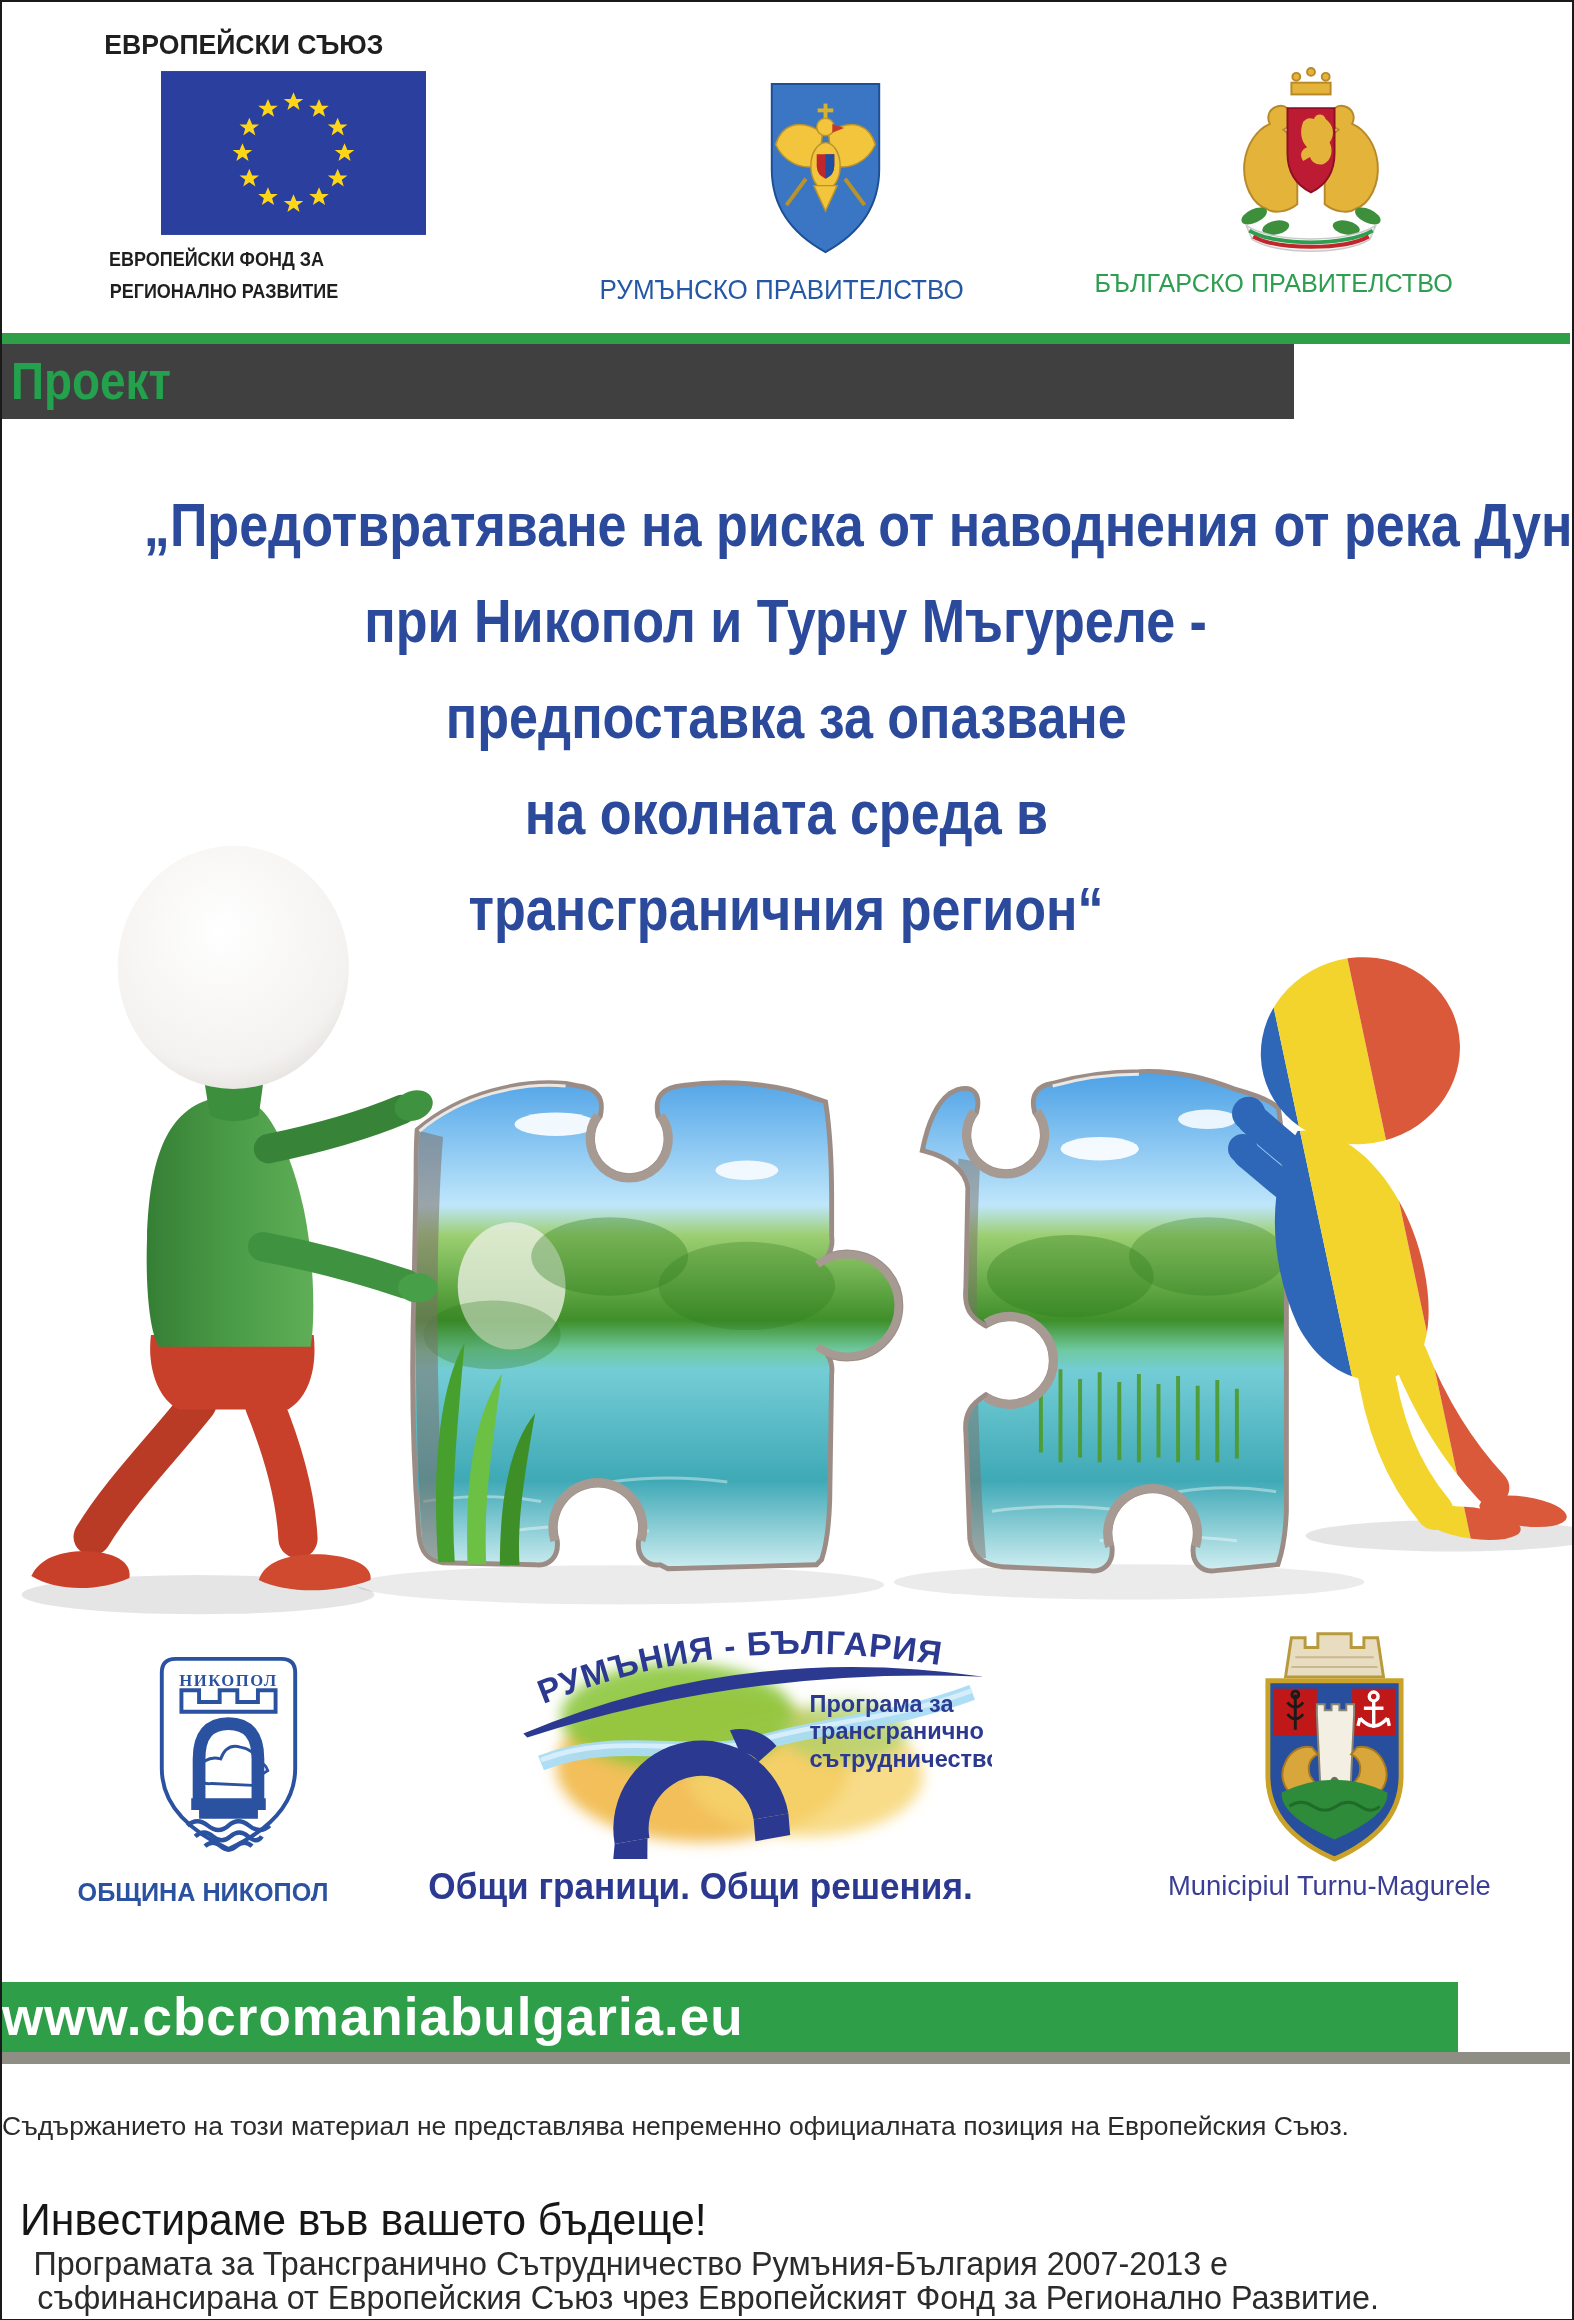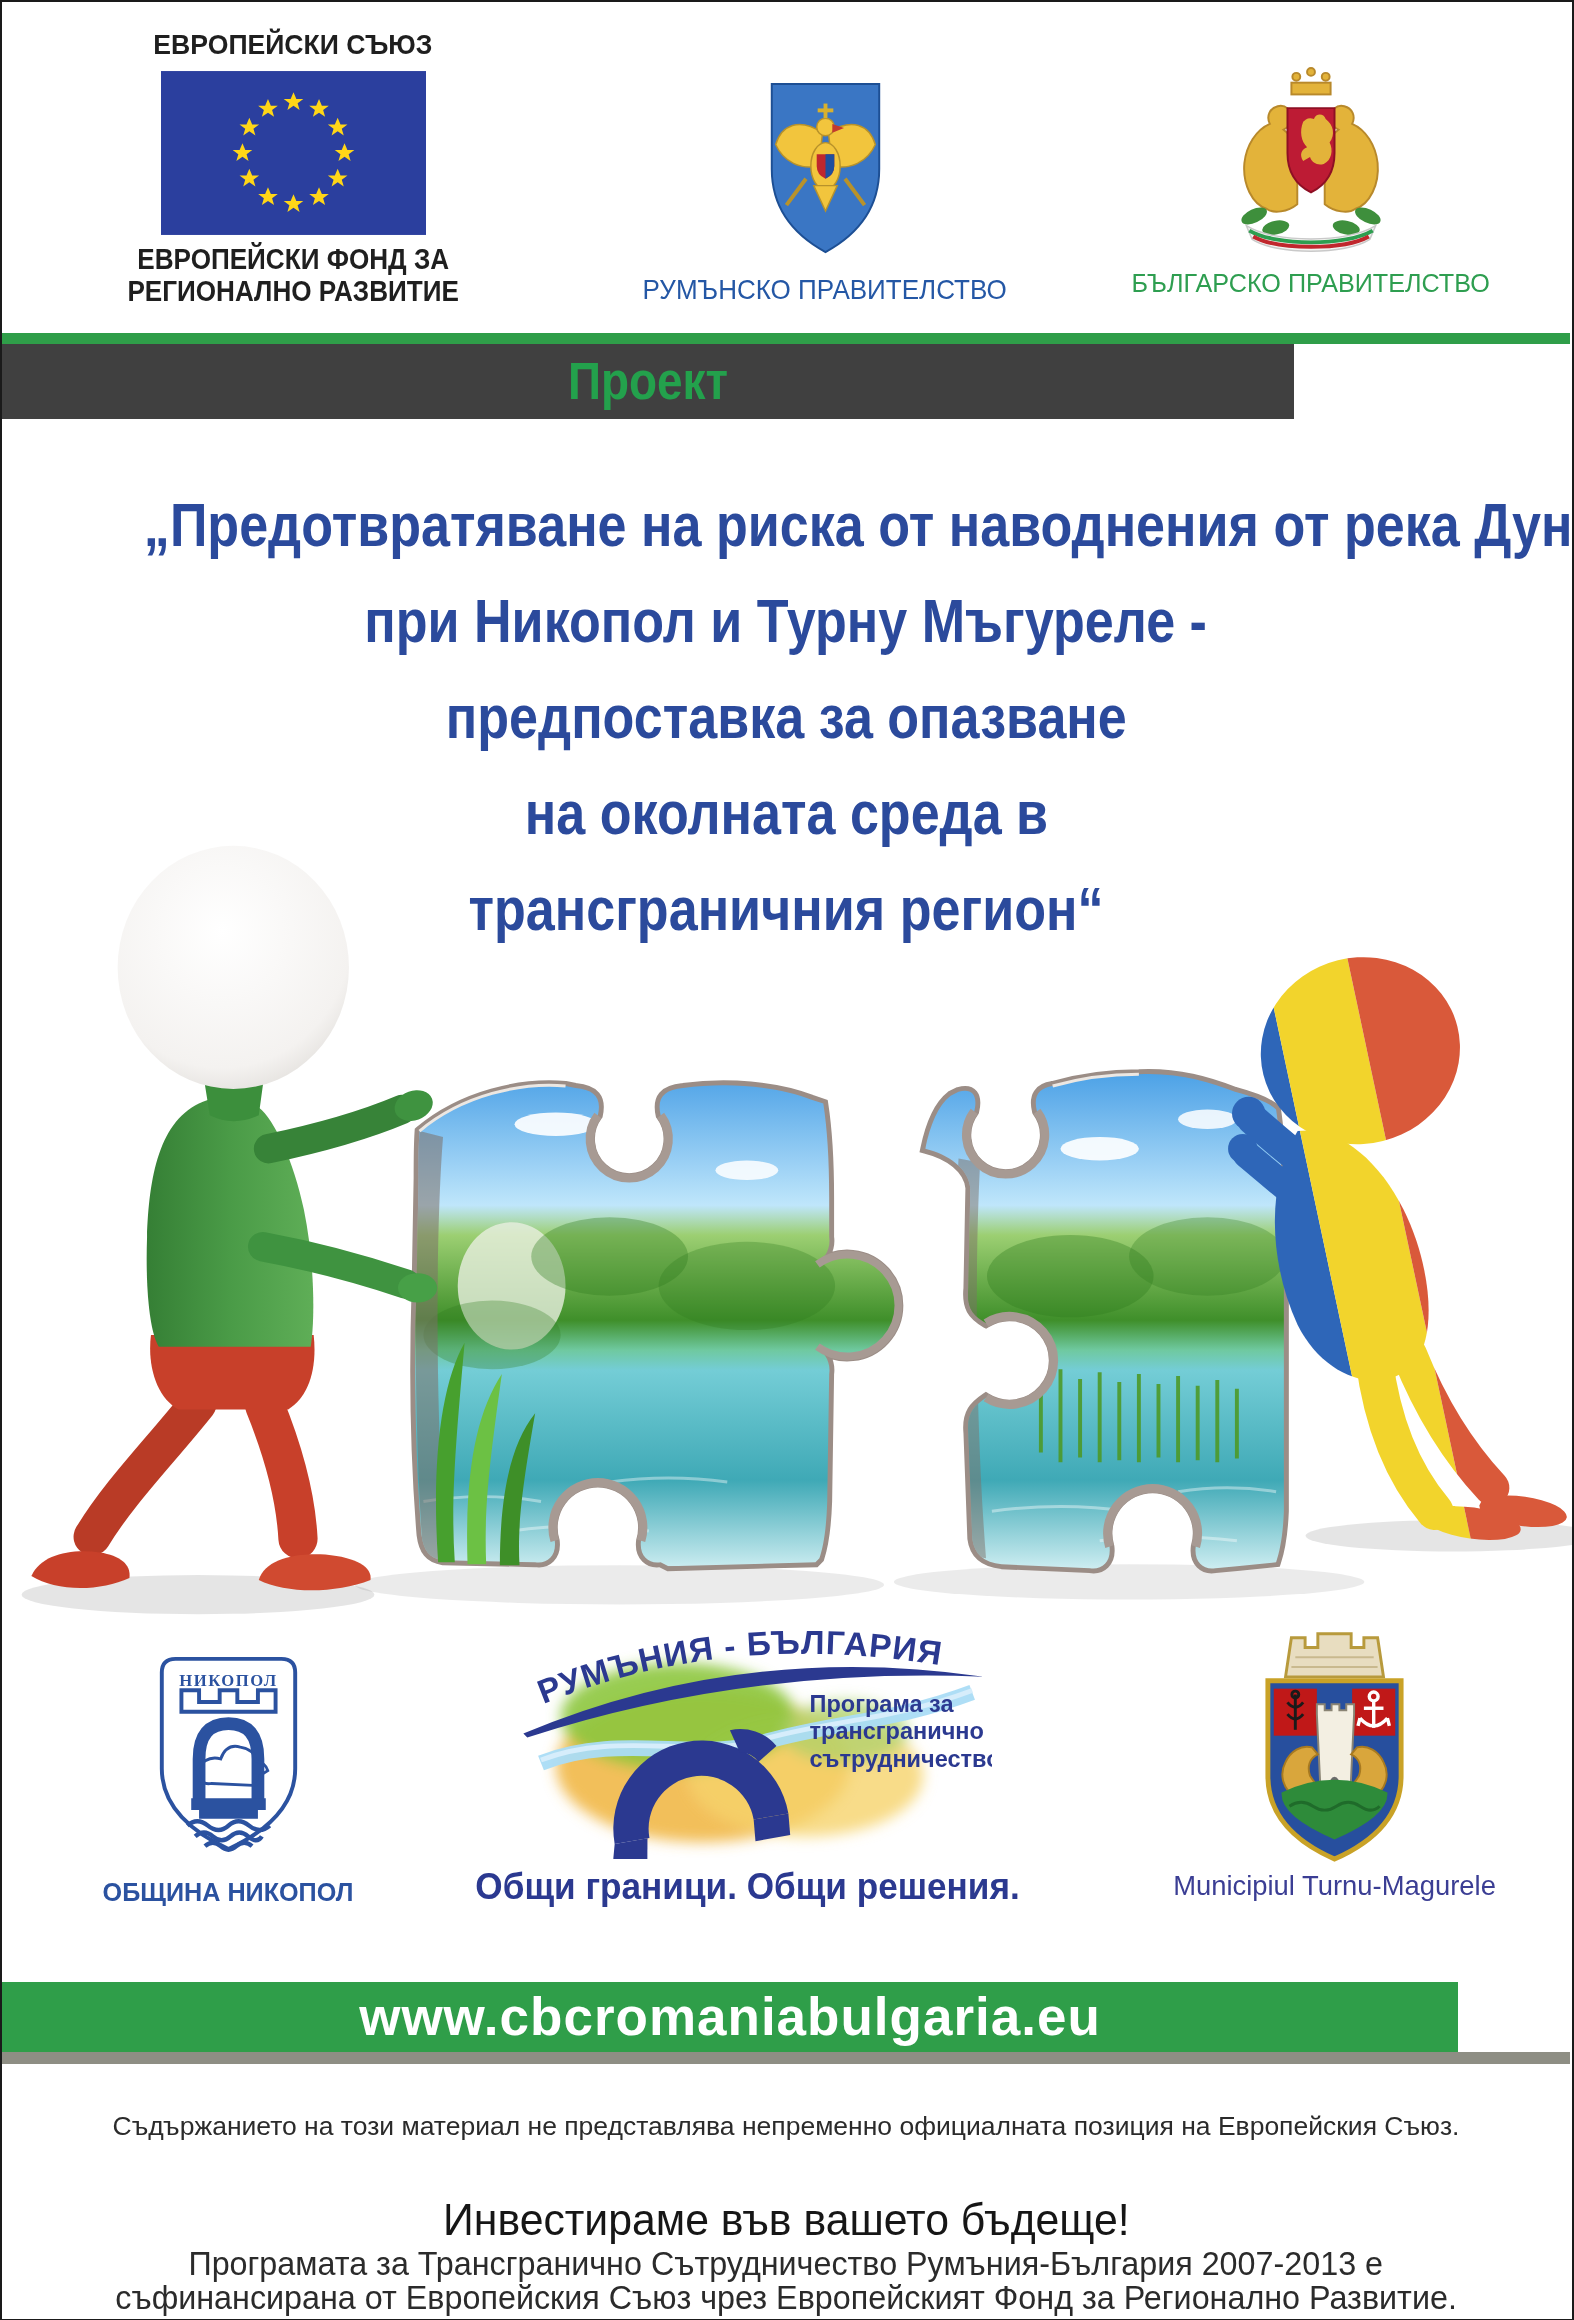--- a/index.html
+++ b/index.html
@@ -1,28 +1,28 @@
 <!DOCTYPE html>
 <html><head>
 <meta charset="utf-8">
 <style>
   html,body{margin:0;padding:0;background:#444;}
   .poster{position:relative;width:1574px;height:2321px;background:#ffffff;
           font-family:"Liberation Sans",sans-serif;overflow:hidden;
           box-sizing:border-box;border:2.9px solid #1a1a1a;}
   .abs{position:absolute;}
-  .center{text-align:center;}
+  .center{}
   
   .eu-block{left:95px;top:27.4px;width:392px;}
   .eu-union{font-size:28px;font-weight:bold;color:#1f1f1f;letter-spacing:0;}
   .squeeze95{display:inline-block;transform:scaleX(.95);transform-origin:50% 50%;white-space:nowrap;}
   .squeeze90{display:inline-block;transform:scaleX(.90);transform-origin:50% 50%;white-space:nowrap;}
   .squeeze84{display:inline-block;transform:scaleX(.84);transform-origin:50% 50%;white-space:nowrap;}
   .eu-flag{display:block;margin:9.8px auto 0 auto;}
-  .eu-fund{font-size:29px;font-weight:bold;color:#1f1f1f;line-height:32px;margin-top:7.8px;}
+  .eu-fund{font-size:20px;font-weight:bold;color:#1f1f1f;line-height:32px;margin-top:7.8px;}
   .ro-block{left:588px;top:39px;width:470px;}
   .ro-label{font-size:27.4px;color:#2457a5;margin-top:11.8px;font-weight:normal;}
   .bg-block{left:1083px;top:39px;width:451px;}
   .bg-label{font-size:26.5px;color:#2e9e50;margin-top:9px;}
   .coat{display:block;margin:0 auto;}
   
   .green-strip{left:0;top:331px;width:1568px;height:10.8px;background:#2f9e49;}
   .yellow-band{left:0;top:342px;width:1292px;height:75px;background:#404040;}
   .project-label{width:100%;line-height:75px;font-size:51px;font-weight:bold;color:#23a14c;}
   

